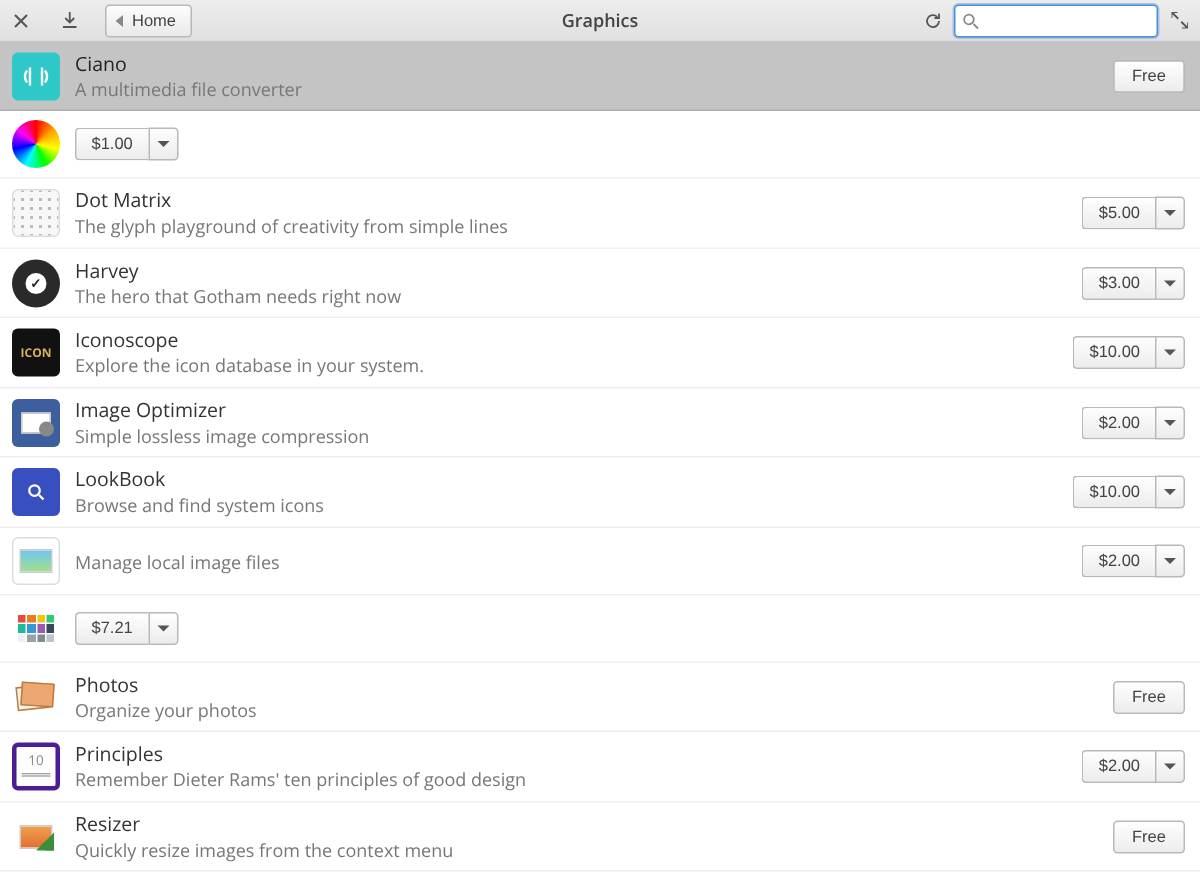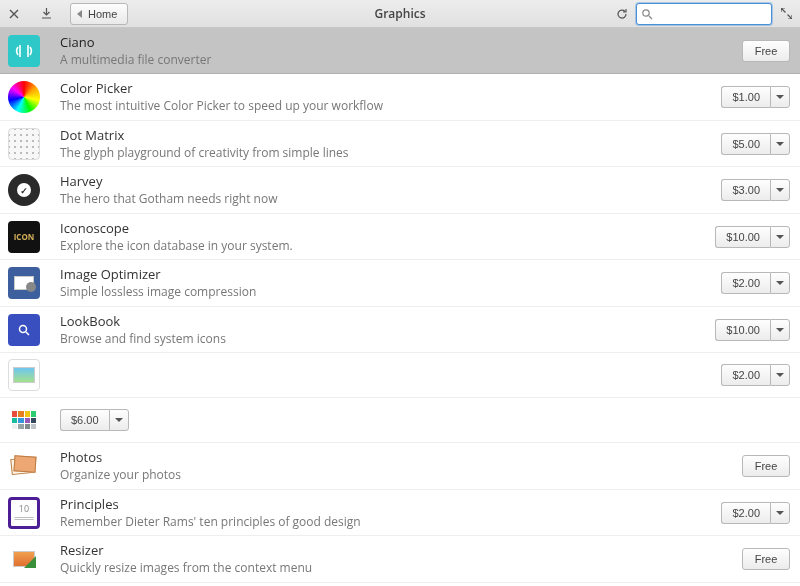--- a/index.html
+++ b/index.html
@@ -103,21 +103,21 @@
     border-bottom: 1px solid var(--row-border);
     min-height: 44px;
   }
   .row.selected {
     background: var(--selected-bg);
     border-bottom-color: #b0b0b0;
   }
   .app-icon {
     width: 32px; height: 32px;
     flex: 0 0 32px;
-    margin-right: 20px;
+    margin-right: 10px;
     border-radius: 4px;
     display: flex; align-items: center; justify-content: center;
     font-size: 18px;
   }
   .app-text { flex: 1 1 auto; min-width: 0; }
   .app-name {
     font-size: 13px;
     font-weight: 500;
     color: #333;
     line-height: 1.3;
@@ -251,24 +251,20 @@
       <div class="app-text">
         <div class="app-name">Ciano</div>
         <div class="app-desc">A multimedia file converter</div>
       </div>
       <div class="price-group">
         <button class="price-btn">Free</button>
       </div>
     </div>
     <div class="row">
       <div class="app-icon ic-colorpicker"></div>
-      <div class="app-text">
-        <div class="app-name">Color Picker</div>
-        <div class="app-desc">The most intuitive Color Picker to speed up your workflow</div>
-      </div>
       <div class="price-group">
         <button class="price-btn has-drop">$1.00</button>
         <button class="drop-btn">
           <span class="tri"></span>
         </button>
       </div>
     </div>
     <div class="row">
       <div class="app-icon ic-dotmatrix"></div>
       <div class="app-text">
@@ -345,20 +341,21 @@
         <button class="drop-btn">
           <span class="tri"></span>
         </button>
       </div>
     </div>
     <div class="row">
       <div class="app-icon ic-memories">
         <div class="pic"></div>
       </div>
       <div class="app-text">
+        <div class="app-desc">Manage local image files</div>
       </div>
       <div class="price-group">
         <button class="price-btn has-drop">$2.00</button>
         <button class="drop-btn">
           <span class="tri"></span>
         </button>
       </div>
     </div>
     <div class="row">
       <div class="app-icon ic-palette">
@@ -371,21 +368,21 @@
           <span></span>
           <span></span>
           <span></span>
           <span></span>
           <span></span>
           <span></span>
           <span></span>
         </div>
       </div>
       <div class="price-group">
-        <button class="price-btn has-drop">$6.00</button>
+        <button class="price-btn has-drop">$7.21</button>
         <button class="drop-btn">
           <span class="tri"></span>
         </button>
       </div>
     </div>
     <div class="row">
       <div class="app-icon ic-photos">
         <div class="stack">
           <div class="p p1"></div>
           <div class="p p2"></div>

